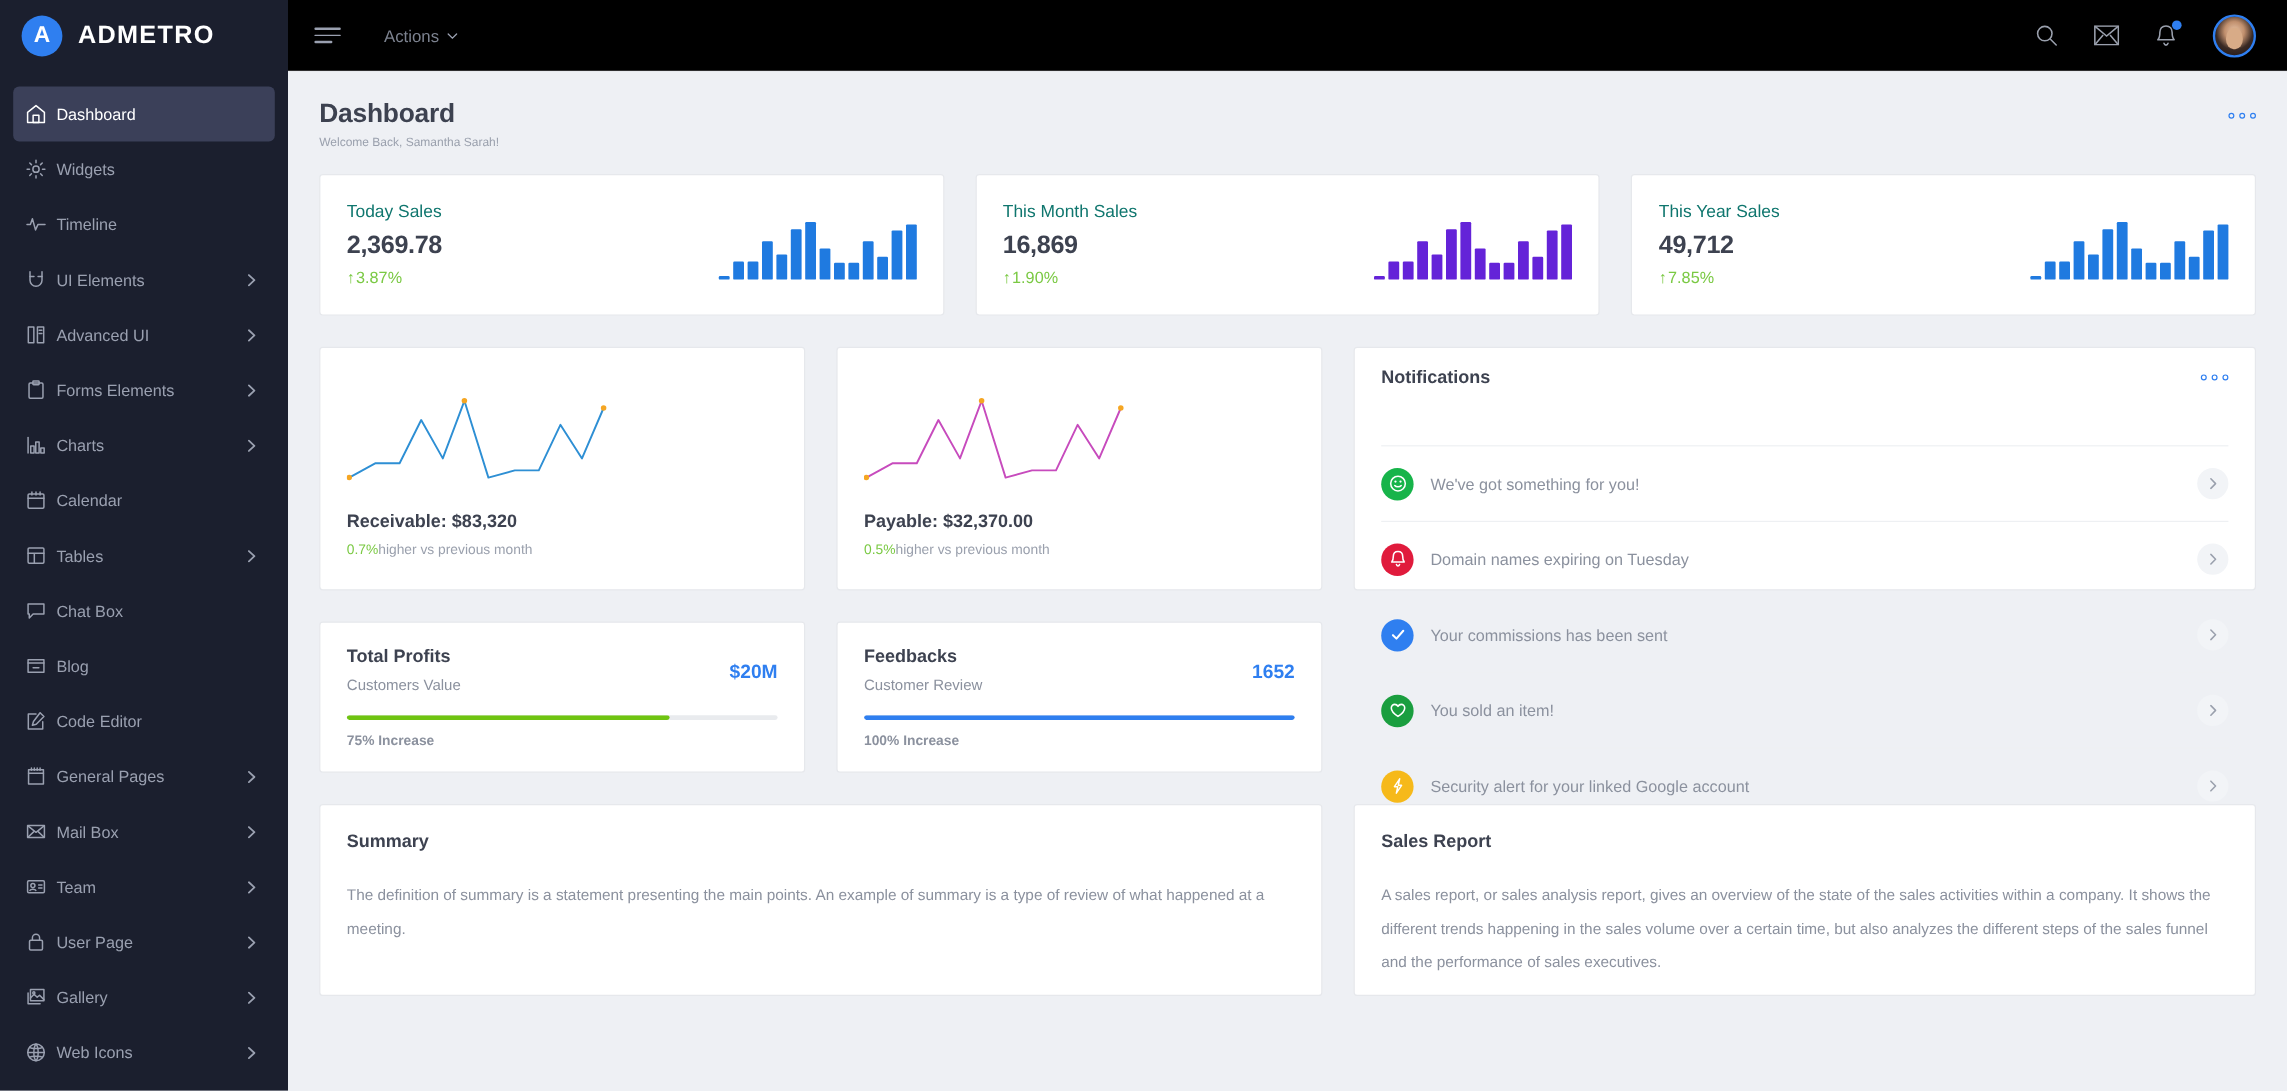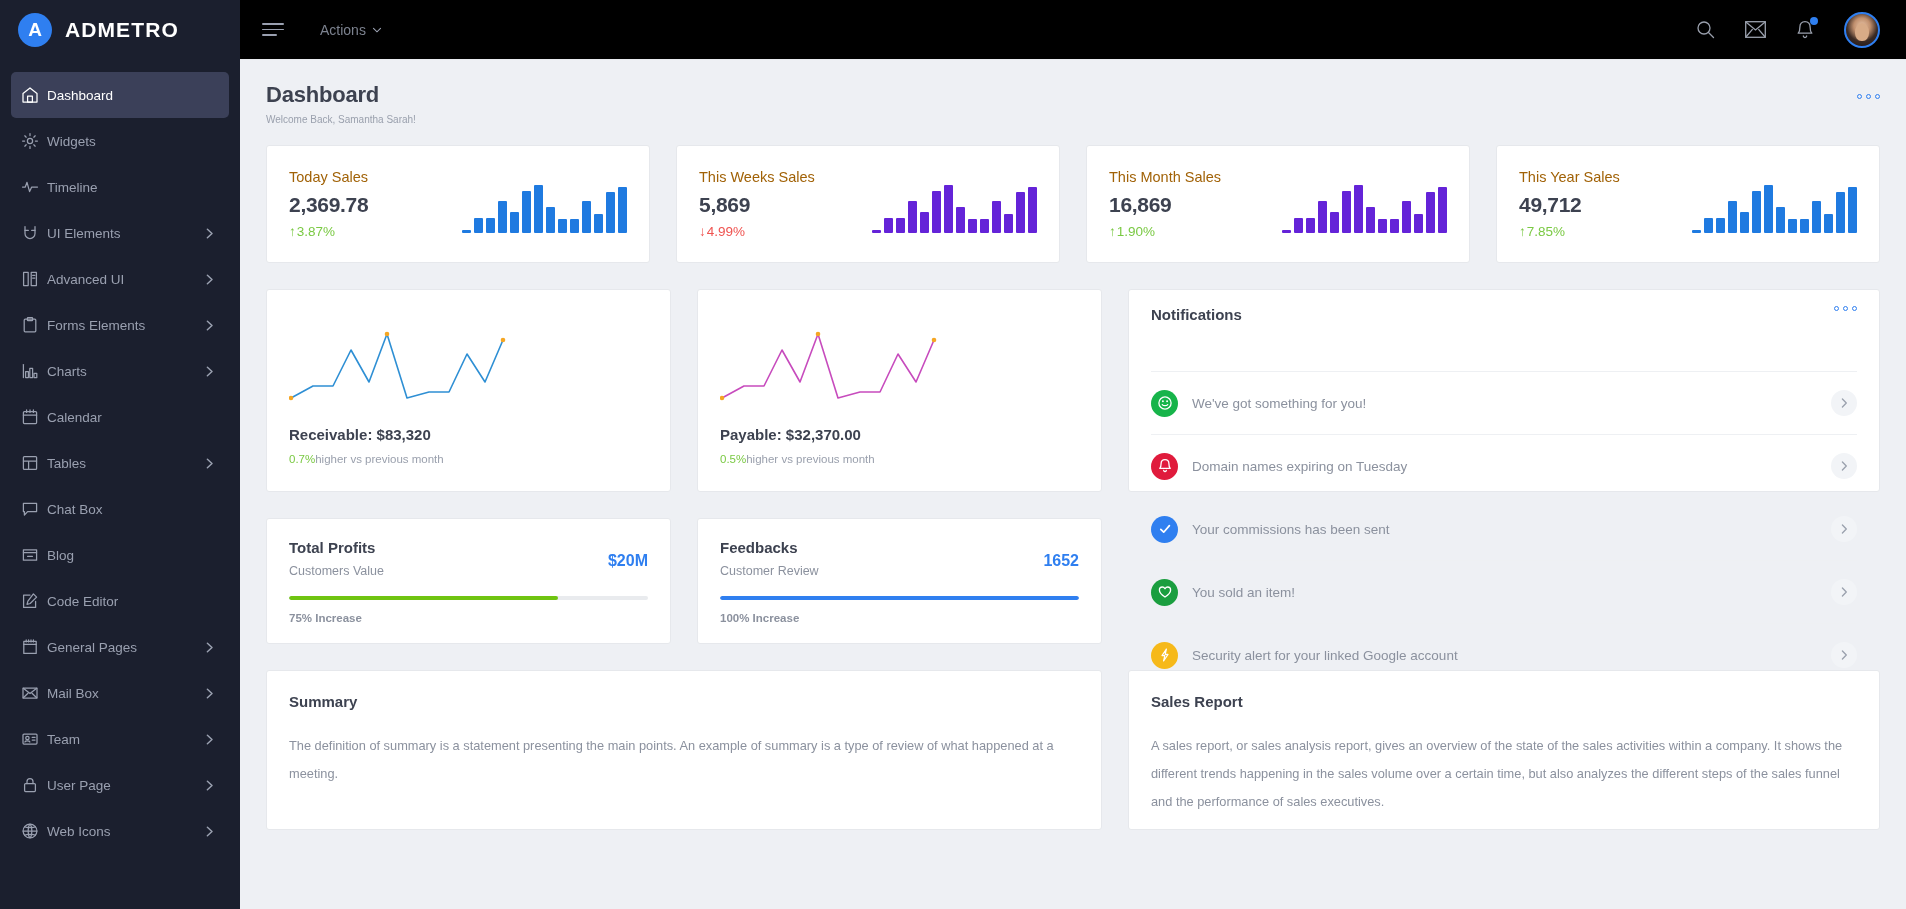--- a/index.html
+++ b/index.html
@@ -105,40 +105,40 @@
   .card {
     background: #ffffff;
     border: 1px solid #e6e8ec;
     border-radius: 3px;
   }
 
   
   .row-stats { display: flex; gap: 26px; margin-bottom: 26px; }
   .stat-card { flex: 1; height: 118px; display: flex; align-items: center; padding: 0 22px; }
   .stat-left { flex: 0 0 auto; }
-  .stat-title { font-size: 14.5px; color: #a16207; margin-bottom: 8px; }
+  .stat-title { font-size: 14.5px; color: #0f766e; margin-bottom: 8px; }
   .stat-value { font-size: 21px; font-weight: bold; color: #3d4250; letter-spacing: -0.3px; }
   .stat-delta { font-size: 13.5px; margin-top: 7px; display: flex; align-items: center; gap: 1px; }
   .stat-delta.up { color: #7ac943; }
   .stat-delta.down { color: #ef5350; }
   .spark { margin-left: auto; display: flex; align-items: flex-end; gap: 3px; height: 58px; }
   .spark i { width: 9px; display: block; border-radius: 1px; }
 
   
   .row-mid { display: flex; gap: 26px; margin-bottom: 26px; }
   .mid-left { display: flex; gap: 26px; flex: 0 0 836px; }
   .line-card { flex: 1; height: 203px; padding: 24px 22px 0 22px; position: relative; }
   .line-svg { display: block; margin-top: 6px; }
   .line-title { font-size: 15px; font-weight: bold; color: #3d4250; margin-top: 14px; }
   .line-sub { font-size: 11.5px; color: #9aa0ad; margin-top: 10px; }
   .line-sub b { font-weight: normal; color: #7ac943; }
 
   .notif-card { flex: 1; height: 203px; padding: 0; }
   .notif-head {
-    display: flex; align-items: flex-start;
+    display: flex; align-items: center;
     padding: 16px 22px 14px 22px;
   }
   .notif-title { font-size: 15px; font-weight: bold; color: #3d4250; }
   .notif-list { padding: 2px 22px; margin-top: 32px; }
   .notif-item {
     display: flex; align-items: center; gap: 14px;
     height: 63px;
     border-top: 1px solid #eef0f3;
     cursor: pointer;
   }
@@ -368,20 +368,36 @@
        </span>
         </div>
         <div class="nav-item">
           <span class="nav-icon">
        <svg width="18" height="18" viewBox="0 0 18 18">
               <rect x="3.6" y="7.6" width="10.8" height="8" rx="1" fill="none" stroke="currentColor" stroke-width="1.25" stroke-linecap="round" stroke-linejoin="round"></rect>
               <path d="M6 7.6 V5.6 a3 3 0 0 1 6 0 V7.6" fill="none" stroke="currentColor" stroke-width="1.25" stroke-linecap="round" stroke-linejoin="round"></path>
             </svg>
      </span>
      <span class="nav-label">User Page</span>
+     <span class="nav-caret">
+         <svg width="8" height="11" viewBox="0 0 8 11">
+              <path d="M1.4 1.2 L6 5.5 L1.4 9.8" fill="none" stroke="currentColor" stroke-width="1.5" stroke-linecap="round" stroke-linejoin="round"></path>
+            </svg>
+       </span>
+        </div>
+        <div class="nav-item">
+          <span class="nav-icon">
+       <svg width="18" height="18" viewBox="0 0 18 18">
+              <rect x="4.4" y="2.6" width="11.2" height="9.4" fill="none" stroke="currentColor" stroke-width="1.25" stroke-linecap="round" stroke-linejoin="round"></rect>
+              <path d="M4.4 9.6 L7.4 6.6 L10 9 L12 7.4 L15.6 11" fill="none" stroke="currentColor" stroke-width="1.25" stroke-linecap="round" stroke-linejoin="round"></path>
+              <circle cx="7.2" cy="5.4" r="0.9" fill="none" stroke="currentColor" stroke-width="1.25" stroke-linecap="round" stroke-linejoin="round"></circle>
+              <path d="M12.4 14.4 H2.4 V5.4" fill="none" stroke="currentColor" stroke-width="1.25" stroke-linecap="round" stroke-linejoin="round"></path>
+            </svg>
+     </span>
+     <span class="nav-label">Gallery</span>
      <span class="nav-caret">
          <svg width="8" height="11" viewBox="0 0 8 11">
               <path d="M1.4 1.2 L6 5.5 L1.4 9.8" fill="none" stroke="currentColor" stroke-width="1.5" stroke-linecap="round" stroke-linejoin="round"></path>
             </svg>
        </span>
         </div>
         <div class="nav-item">
           <span class="nav-icon">
        <svg width="18" height="18" viewBox="0 0 18 18">
               <circle cx="9" cy="9" r="6.9" fill="none" stroke="currentColor" stroke-width="1.25" stroke-linecap="round" stroke-linejoin="round"></circle>
@@ -471,46 +487,20 @@
               <i style="height:36%;background:#1f7ae0"></i>
               <i style="height:72%;background:#1f7ae0"></i>
               <i style="height:82%;background:#1f7ae0"></i>
               <i style="height:44%;background:#1f7ae0"></i>
               <i style="height:24%;background:#1f7ae0"></i>
               <i style="height:24%;background:#1f7ae0"></i>
               <i style="height:56%;background:#1f7ae0"></i>
               <i style="height:32%;background:#1f7ae0"></i>
               <i style="height:70%;background:#1f7ae0"></i>
               <i style="height:80%;background:#1f7ae0"></i>
-            </div>
-          </div>
-          <div class="card stat-card">
-            <div class="stat-left">
-       <div class="stat-title">This Weeks Sales</div>
-       <div class="stat-value">5,869</div>
-       <div class="stat-delta down">
-         <span>↓</span>
-         <span>4.99%</span>
-       </div>
-     </div>
-     <div class="spark">
-              <i style="height:6%;background:#6423d8"></i>
-              <i style="height:26%;background:#6423d8"></i>
-              <i style="height:26%;background:#6423d8"></i>
-              <i style="height:56%;background:#6423d8"></i>
-              <i style="height:36%;background:#6423d8"></i>
-              <i style="height:72%;background:#6423d8"></i>
-              <i style="height:82%;background:#6423d8"></i>
-              <i style="height:44%;background:#6423d8"></i>
-              <i style="height:24%;background:#6423d8"></i>
-              <i style="height:24%;background:#6423d8"></i>
-              <i style="height:56%;background:#6423d8"></i>
-              <i style="height:32%;background:#6423d8"></i>
-              <i style="height:70%;background:#6423d8"></i>
-              <i style="height:80%;background:#6423d8"></i>
             </div>
           </div>
           <div class="card stat-card">
             <div class="stat-left">
        <div class="stat-title">This Month Sales</div>
        <div class="stat-value">16,869</div>
        <div class="stat-delta up">
          <span>↑</span>
          <span>1.90%</span>
        </div>

